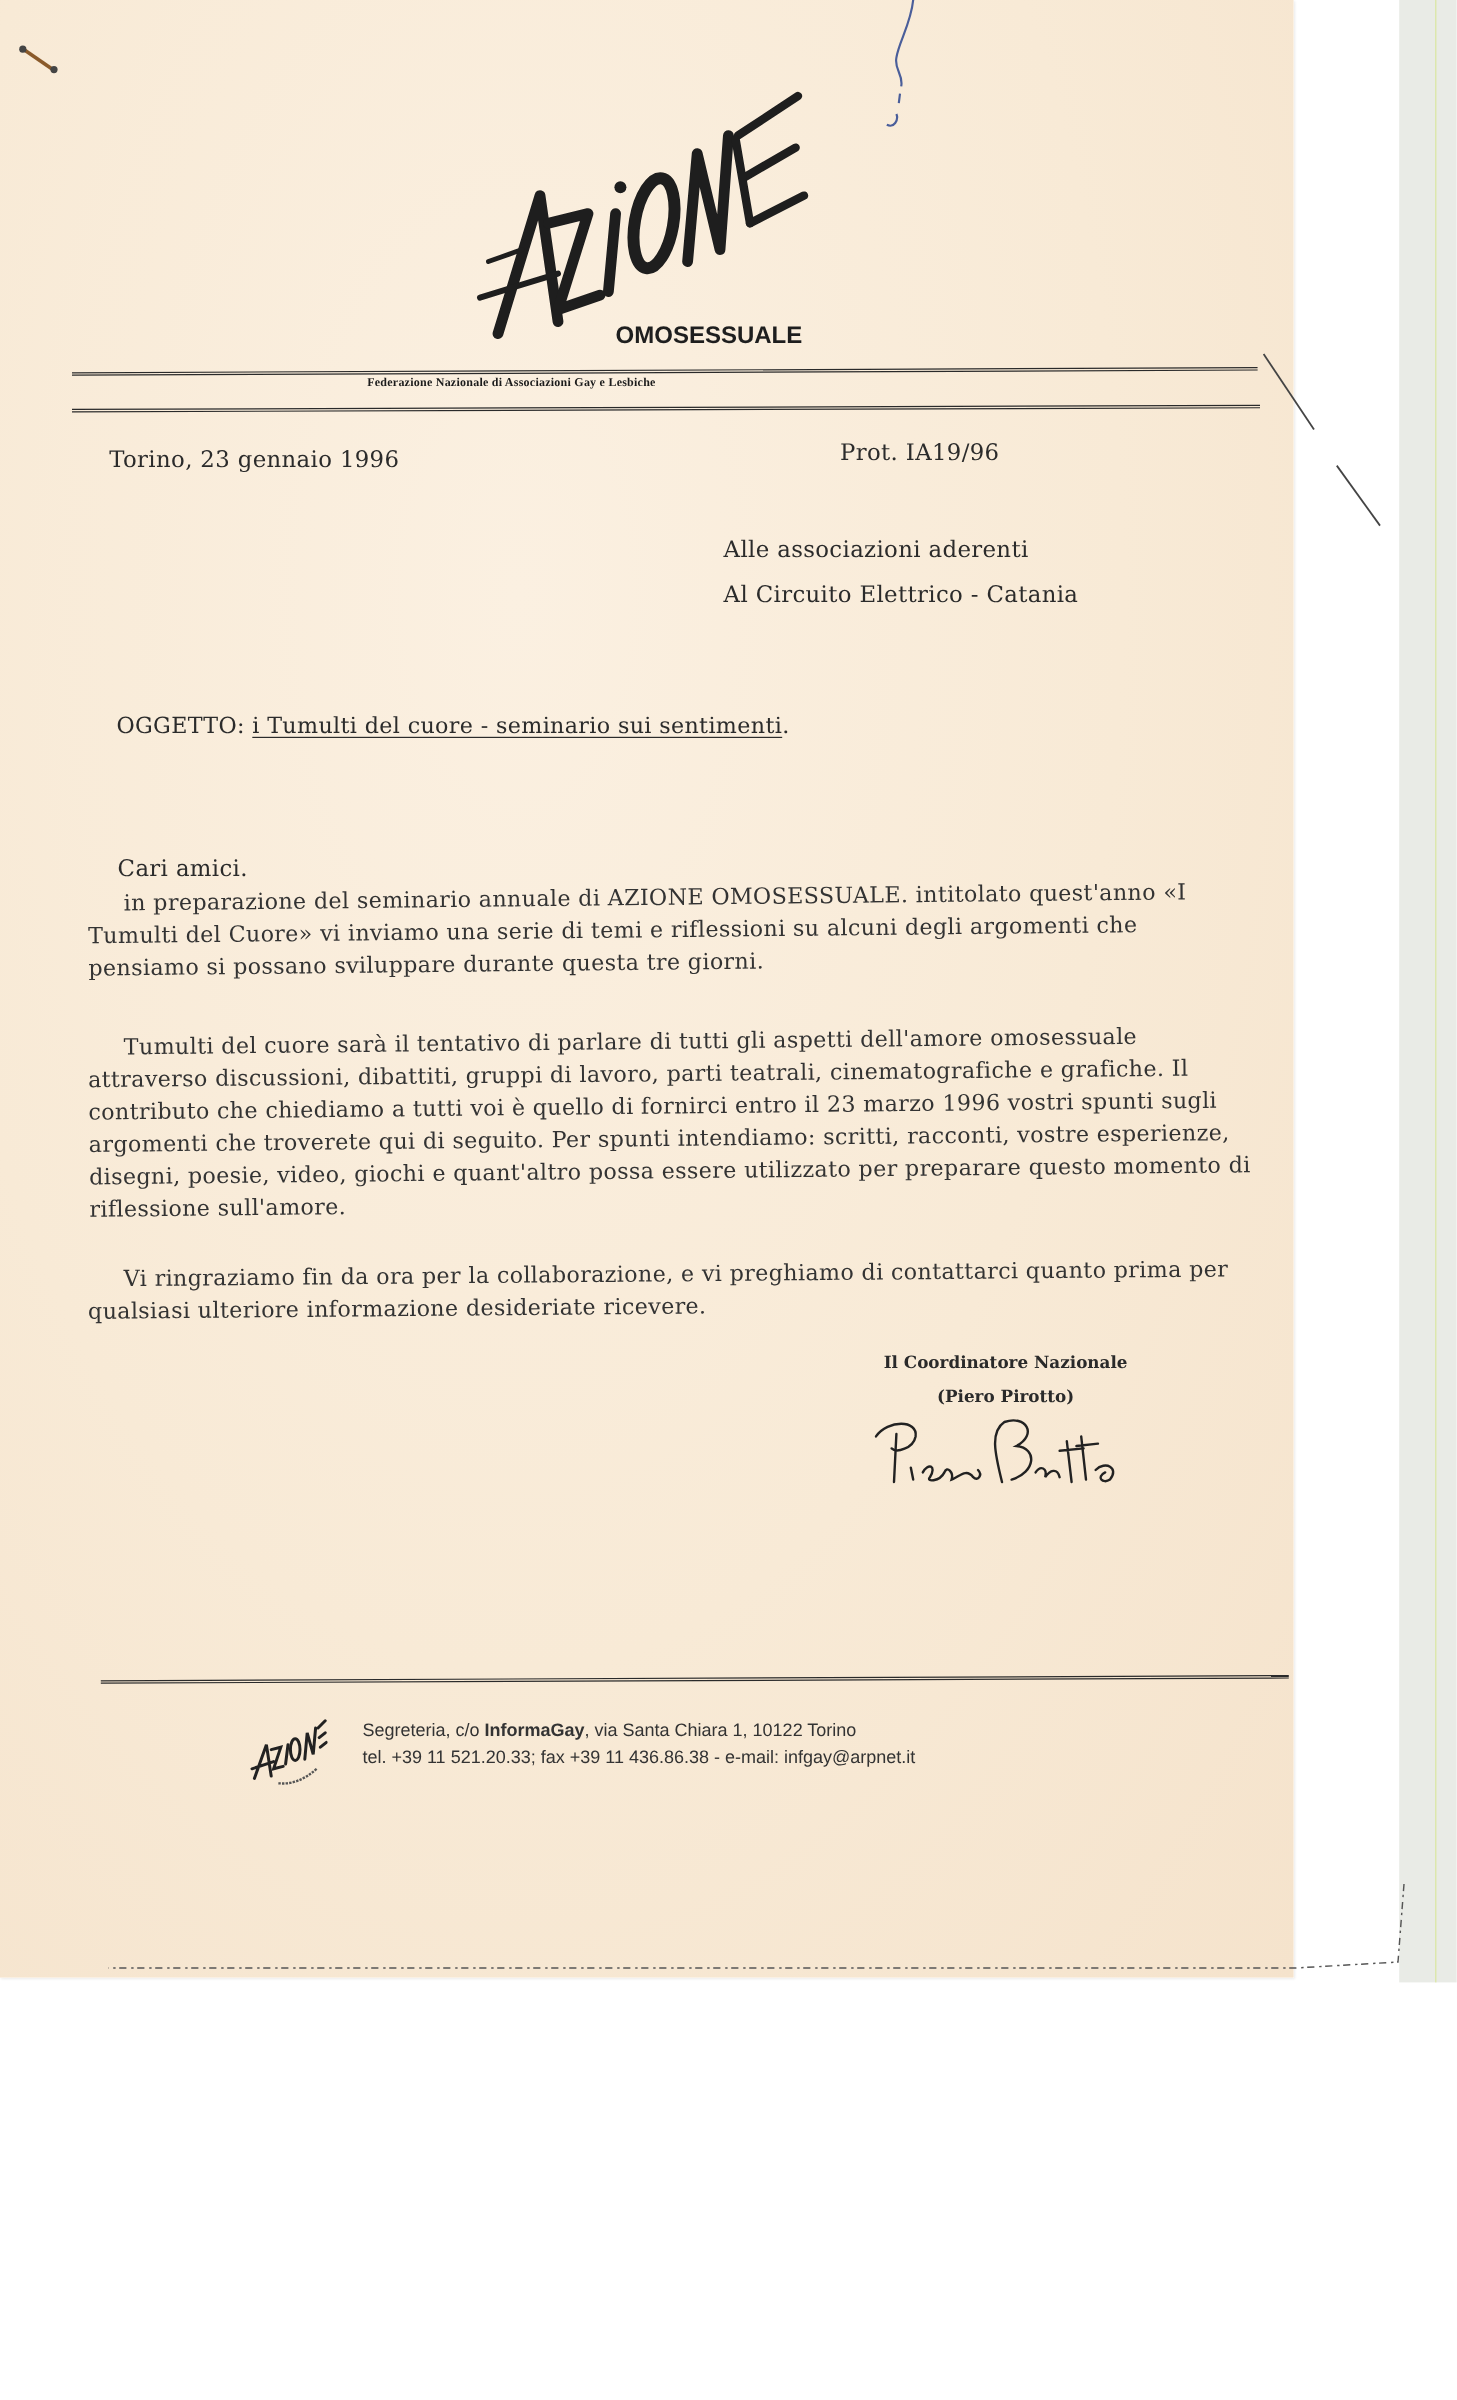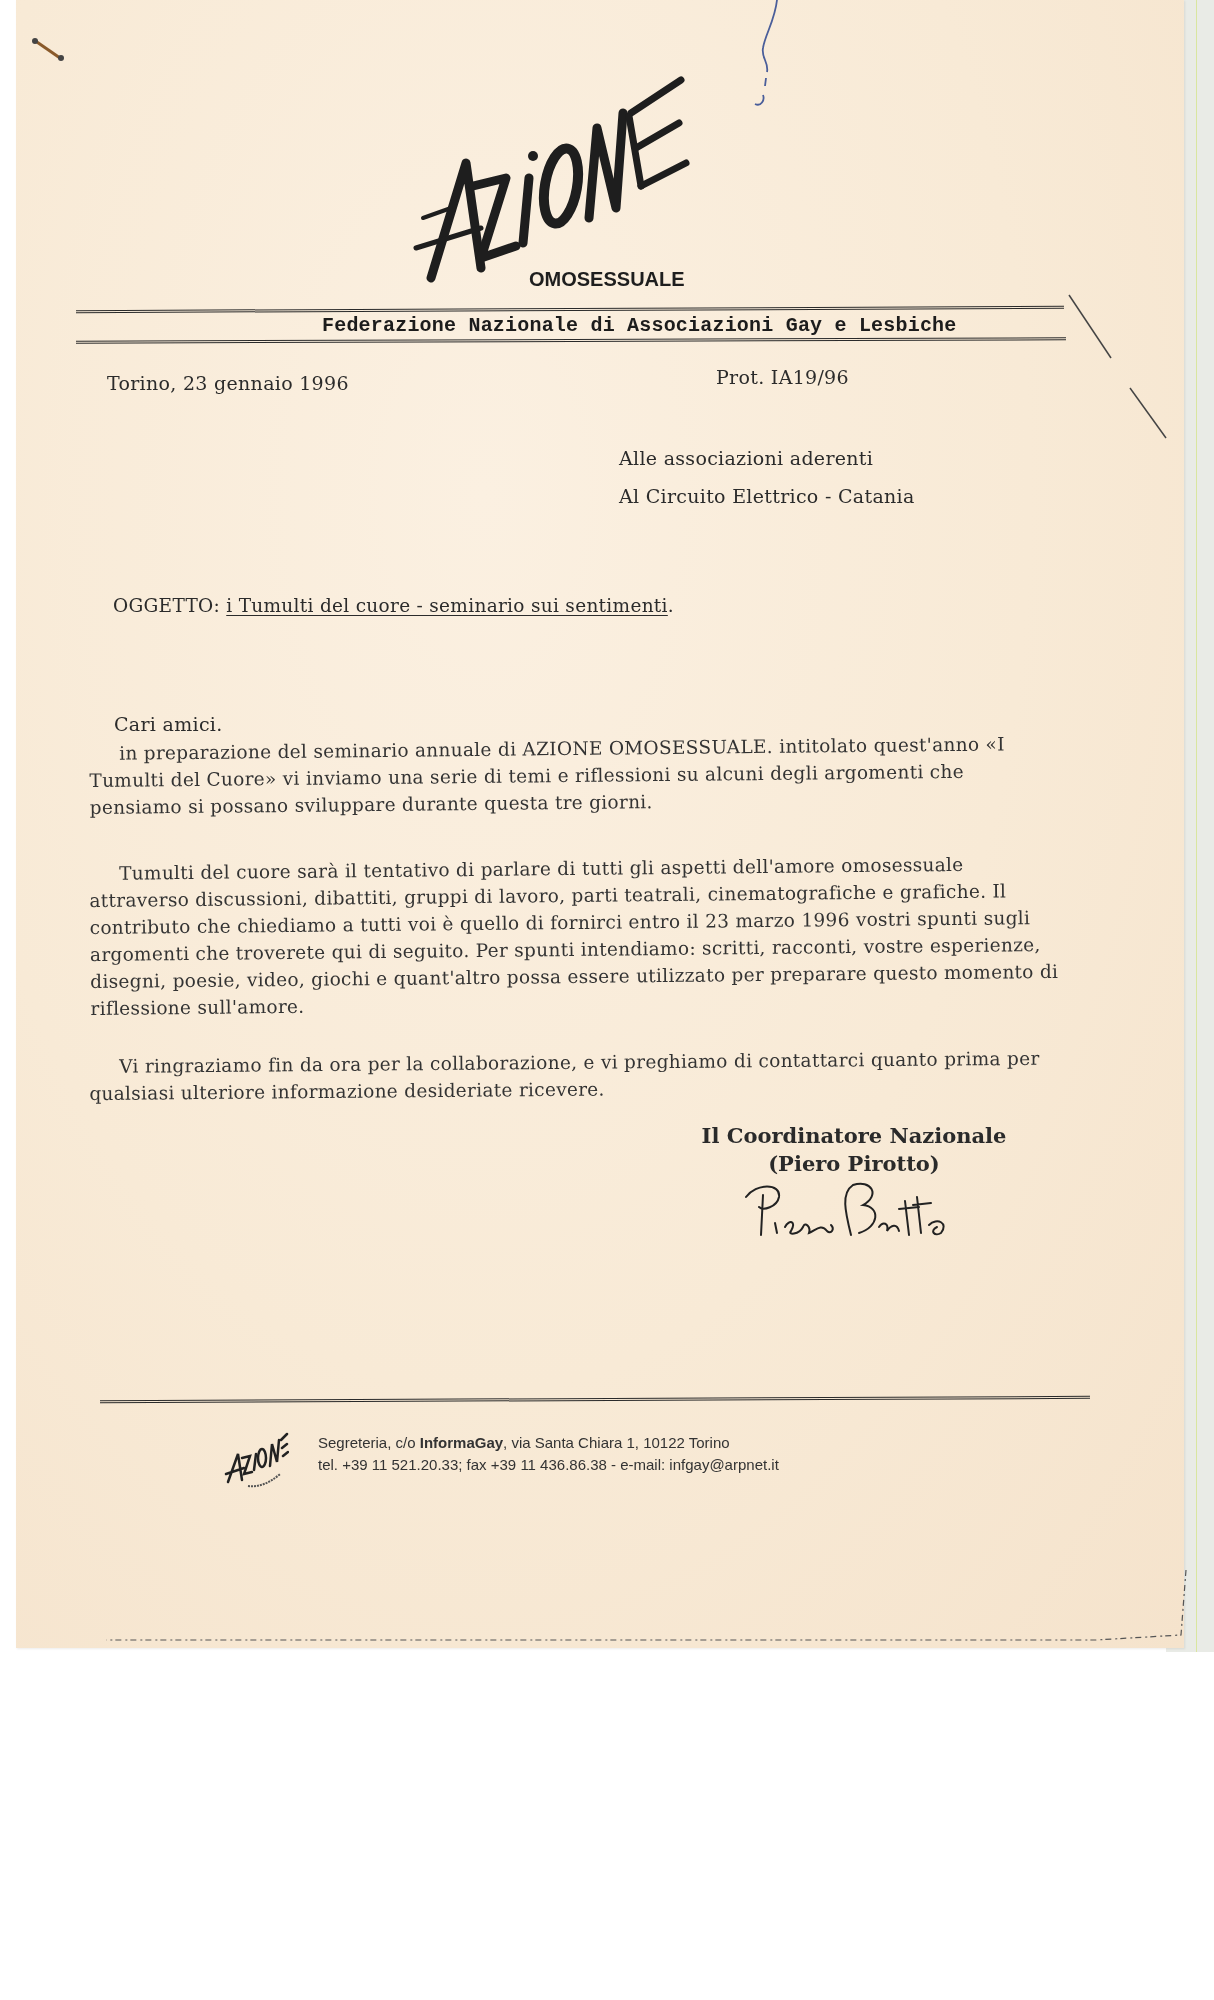--- a/index.html
+++ b/index.html
@@ -10,56 +10,56 @@
     }
     .scanner-bed {
       position: absolute; left: 1166px; top: 0; width: 48px; height: 1652px;
       background: #e9ebe6;
     }
     .scanner-line {
       position: absolute; left: 1196px; top: 0; width: 1px; height: 1652px;
       background: #d9e6a0;
     }
     .paper {
-      position: absolute; left: 16px; top: 0; width: 1168px; height: 1648px;
+      position: absolute; left: 0; top: 0; width: 1078px; height: 1648px;
       background: radial-gradient(ellipse at 40% 30%, #fbf0e1 0%, #f8ead6 55%, #f5e3cc 100%);
       box-shadow: 1px 1px 2px rgba(0,0,0,0.08);
     }
     .abs { position: absolute; }
     .logo {
       left: 395px; top: 68px; width: 300px; height: 230px;
     }
     .rule-double {
       position: absolute; height: 0; border-top: 3px double #2a2a2a;
     }
     .federation {
       left: 306px; top: 314px;
-      font-family: Liberation Mono, monospace; font-weight: bold;
-      font-size: 20px; color: #1c1c1c; letter-spacing: 0.2px;
+      font-family: Liberation Serif, serif; font-weight: bold;
+      font-size: 10px; color: #1c1c1c; letter-spacing: 0.2px;
     }
     .typed {
       font-family: "DejaVu Serif", serif; color: #2b2b2b;
       font-size: 19px; letter-spacing: 0.3px;
     }
     .place-date { left: 91px; top: 372px; }
     .protocol { left: 700px; top: 366px; }
     .recipients { left: 583px; top: 440px; line-height: 37.5px; margin-left: 20px; }
     .subject { left: 97px; top: 595px; font-size: 18.5px; }
     .subject-text { text-decoration: underline; text-underline-offset: 3px; margin-top: 32px; }
     .body-text {
       left: 73px; width: 970px; font-size: 18.5px; line-height: 27px; color: #333;
     }
     .greeting { left: 98px; top: 713px; }
     .p1 { top: 740px; transform: rotate(-0.6deg); transform-origin: left top; }
     .p2 { top: 860px; transform: rotate(-0.6deg); transform-origin: left top; }
     .p3 { top: 1053px; transform: rotate(-0.5deg); transform-origin: left top; }
     .p-indent { text-indent: 30px; }
     .closing {
       left: 668px; top: 1122px; width: 340px; text-align: center;
-      font-family: "DejaVu Serif", serif; font-weight: bold; font-size: 21px;
+      font-family: "DejaVu Serif", serif; font-weight: bold; font-size: 14px;
       line-height: 28px; color: #2a2a2a;
     }
     .signature { left: 725px; top: 1175px; width: 230px; height: 70px; }
     .footer-logo { left: 208px; top: 1430px; width: 65px; height: 60px; }
     .footer-text {
       left: 302px; top: 1432px; font-family: "Liberation Sans", sans-serif;
       font-size: 15px; line-height: 22px; color: #333;
     }
     .footer-text b { font-weight: bold; }
     .mark { position: absolute; }

